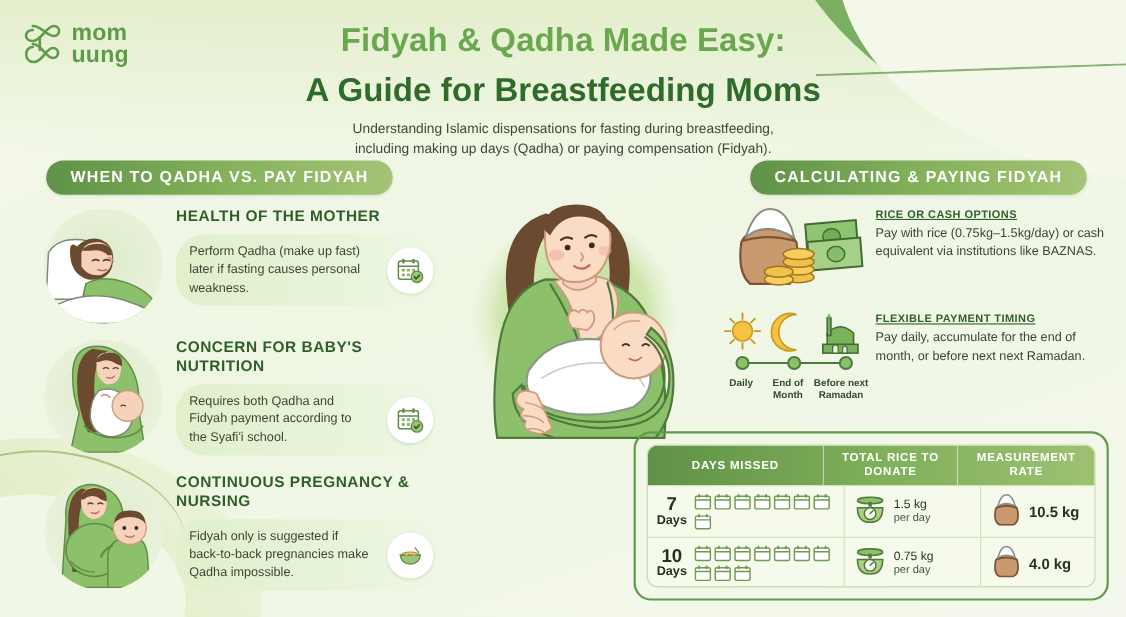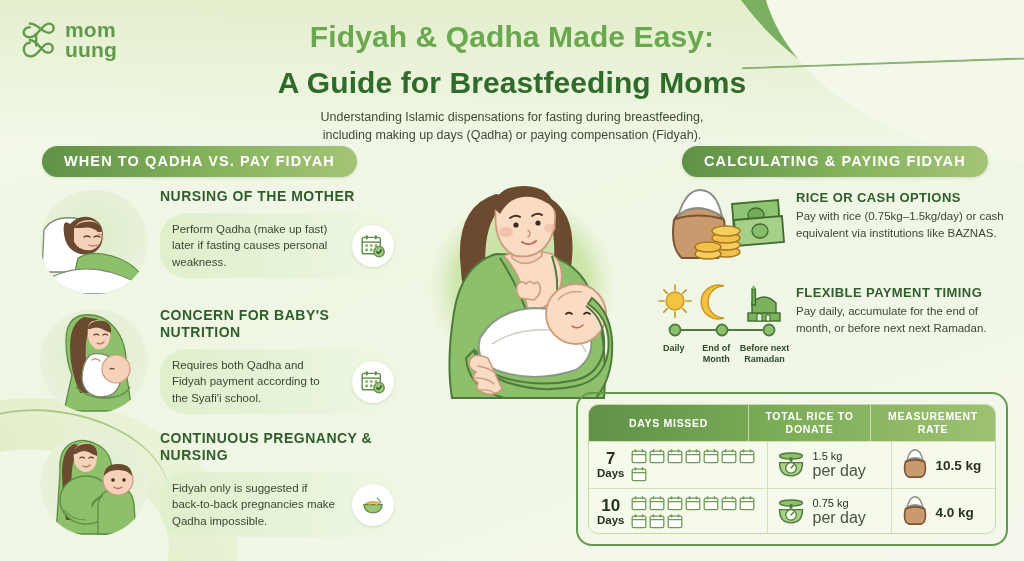--- a/index.html
+++ b/index.html
@@ -71,21 +71,21 @@
       display:flex; align-items:center; justify-content:center;
       box-shadow:0 1px 3px rgba(90,120,70,.2); }
 
   
   .center-ill { position:absolute; left:400px; top:162px; width:250px; height:250px; }
 
   
   .rblock { position:absolute; }
   .rb-icon { position:absolute; left:0; top:0; }
   .rb-text { position:absolute; }
-  .rb-title { font-size:13px; font-weight:bold; color:#2f5e2a; letter-spacing:.4px; }
+  .rb-title { font-size:10px; font-weight:bold; color:#2f5e2a; letter-spacing:.4px;text-decoration:underline; }
   .rb-body { margin-top:3px; font-size:11.5px; color:#394634; line-height:1.45; }
 
   .tl-labels { position:absolute; display:flex; font-size:9px; color:#2f4a2c; font-weight:bold; }
   .tl-lab { text-align:center; line-height:1.2; }
 
   
   .tbl-frame { position:absolute; left:576px; top:392px; width:432px; height:154px;
       border:2.5px solid #62994b; border-radius:16px; background:transparent; }
   .tbl-heading { position:absolute; left:576px; top:382px; width:432px; text-align:center; }
   .tbl-heading span { background:#f2f7e9; padding:0 12px; font-size:15px; font-weight:bold;
@@ -103,21 +103,21 @@
   .tr { display:flex; height:47px; border-top:1px solid #cfe3b4; }
   .td { display:flex; align-items:center; border-right:1px solid #cfe3b4; padding:0 8px; }
   .td:last-child { border-right:none; }
   .td.c0 { flex:0 0 160px; }
   .td.c1 { flex:0 0 124px; }
   .td.c2 { flex:1; }
   .days-num { font-size:17px; font-weight:bold; color:#243321; line-height:1; }
   .days-lab { font-size:11.5px; font-weight:bold; color:#243321; line-height:1.1; }
   .cal-grid { display:flex; flex-wrap:wrap; width:128px; gap:2px; margin-left:6px; }
   .rate-txt { font-size:11px; font-weight:normal; color:#243321; line-height:1.18; }
-  .rate-sub { font-size:16px; color:#46563f; font-weight:normal; }
+  .rate-sub { font-size:10px; color:#46563f; font-weight:normal; }
   .total-txt { font-size:13.5px; font-weight:bold; color:#243321; margin-left:6px; }
 </style>
 </head>
 <body>
 
 <div class="stage">
 
   <div class="bg-base"></div>
   <div class="bg-top-soft"></div>
   <div class="bg-wave-tr"></div>
@@ -163,21 +163,21 @@
         <path d="M34 38 Q40 30 54 32 Q62 34 62 42 L58 42 Q52 36 42 38 Z" fill="#6b4a30"></path>
         <path d="M58 44 q4 0 5 4" stroke="#c98f72" stroke-width="1.2" fill="none"></path>
         <path d="M44 47 q3 -2 6 0" stroke="#5a3f2c" stroke-width="1.4" fill="none" stroke-linecap="round"></path>
         <path d="M54 47 q3 -2 6 0" stroke="#5a3f2c" stroke-width="1.4" fill="none" stroke-linecap="round"></path>
         <path d="M49 55 q4 2 8 0" stroke="#b5705a" stroke-width="1.3" fill="none" stroke-linecap="round"></path>
         <path d="M38 68 Q52 60 72 66 Q98 74 104 92 L104 104 L30 104 Z" fill="#8dc06a" stroke="#5f8b46" stroke-width="1.3"></path>
         <path d="M14 86 Q40 74 70 82 Q96 90 108 100 L108 104 L2 104 L2 92 Z" fill="#ffffff" stroke="#7a8a74" stroke-width="1.3"></path>
       </svg>
     </div>
     <div class="lc-right">
-      <div class="lc-title">NURSING OF THE MOTHER</div>
+      <div class="lc-title">HEALTH OF THE MOTHER</div>
       <div class="lc-body">
         <div class="lc-text">Perform Qadha (make up fast) later if fasting causes personal weakness.</div>
         <div class="lc-badge">
           <svg viewBox="0 0 30 30" width="26" height="26">
             <rect x="2.5" y="5" width="21" height="19" rx="2.5" fill="#fff" stroke="#5f8b46" stroke-width="1.6"></rect>
             <path d="M2.5 10.5 H23.5" stroke="#5f8b46" stroke-width="1.6"></path>
             <rect x="6.5" y="2.5" width="2.6" height="5" rx="1.3" fill="#5f8b46"></rect>
             <rect x="17" y="2.5" width="2.6" height="5" rx="1.3" fill="#5f8b46"></rect>
             <g fill="#8cb36a">
               <rect x="6" y="13" width="3.2" height="3" rx=".6"></rect>

